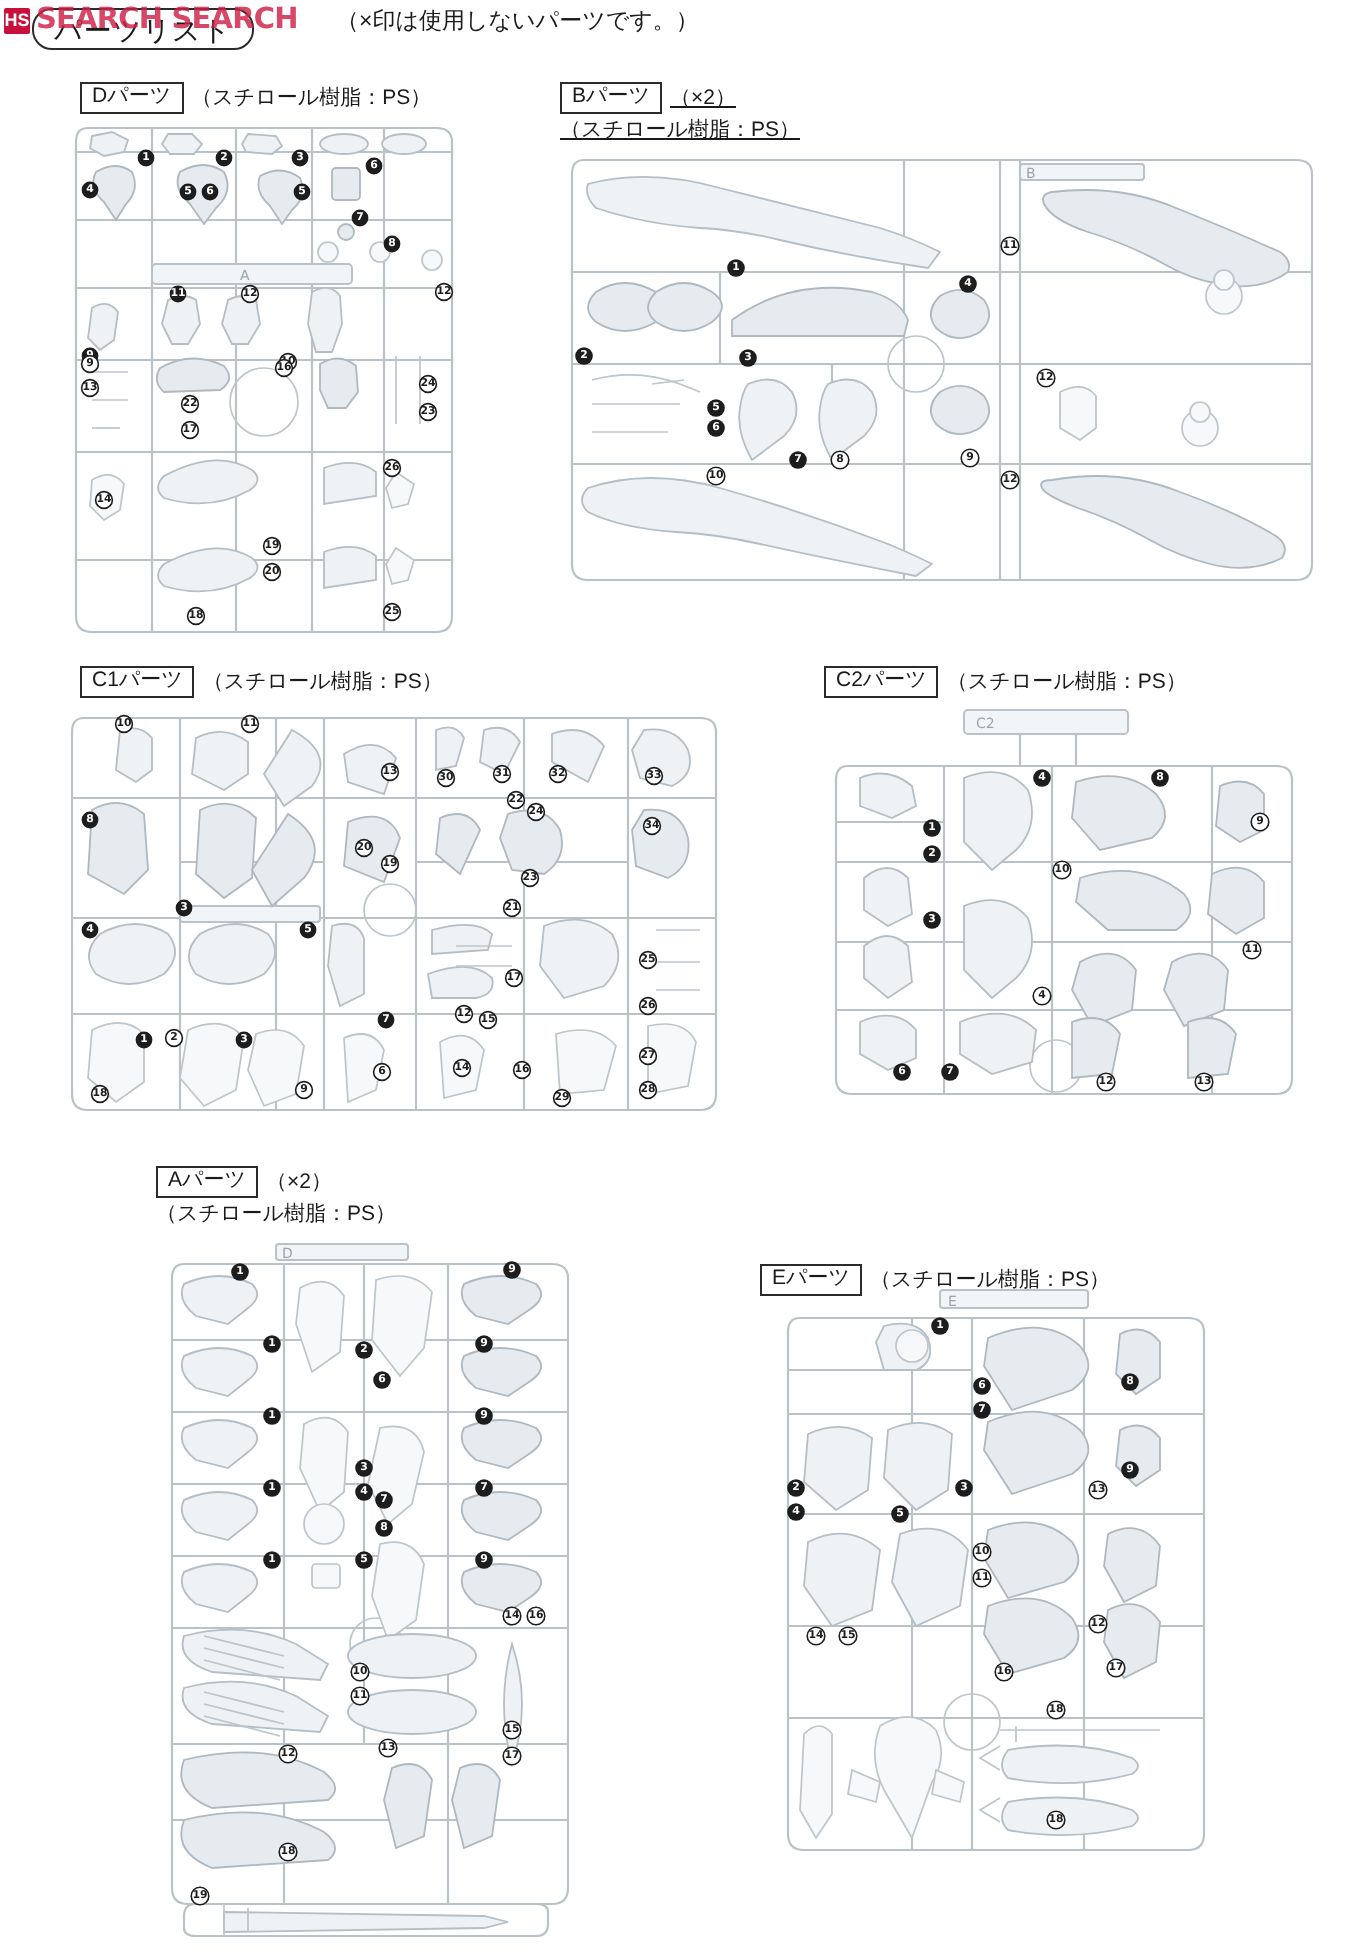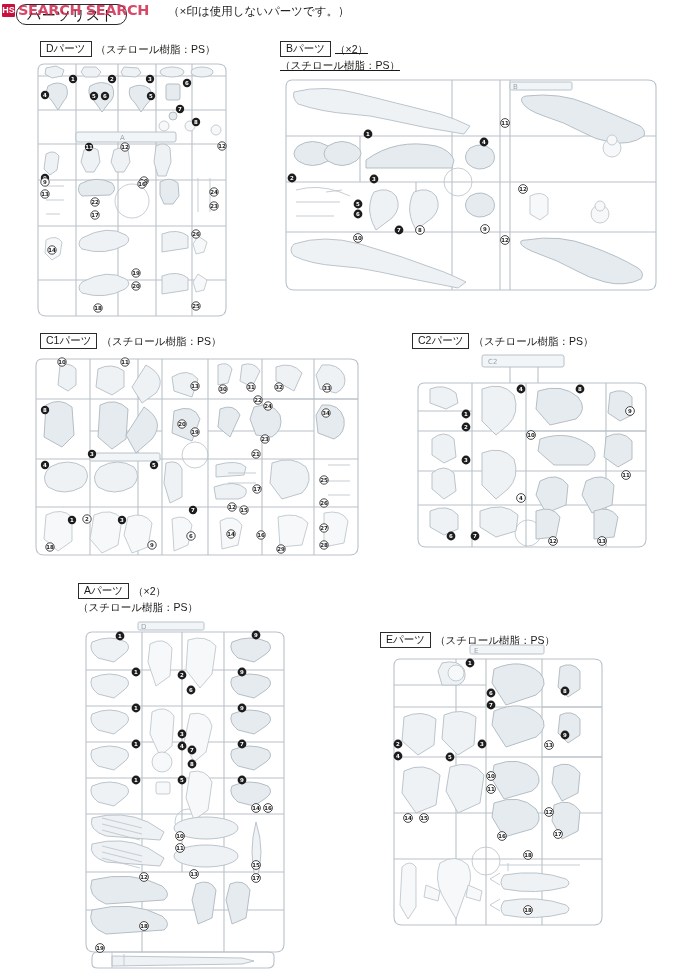--- a/index.html
+++ b/index.html
@@ -20,21 +20,21 @@
     position:absolute;left:16px;top:4px;
     height:19px;padding:0 10px;
     border:1.1px solid #2b2b2b;
     border-radius:10px;
     display:flex;align-items:center;
     font-size:14px;letter-spacing:.5px;line-height:1;
     background:#fff;
   }
   .note{
     position:absolute;left:168px;top:6px;
-    font-size:11.5px;line-height:1;white-space:nowrap;font-family:Liberation Mono, monospace;
+    font-size:11.5px;line-height:1;white-space:nowrap;
   }
   .watermark{
     position:absolute;left:2px;top:3px;
     display:flex;align-items:center;gap:3px;
     pointer-events:none;
   }
   .wm-logo{
     width:13px;height:13px;background:#c8103c;
     display:flex;align-items:center;justify-content:center;
     color:#fff;font-size:9px;font-weight:bold;line-height:1;

